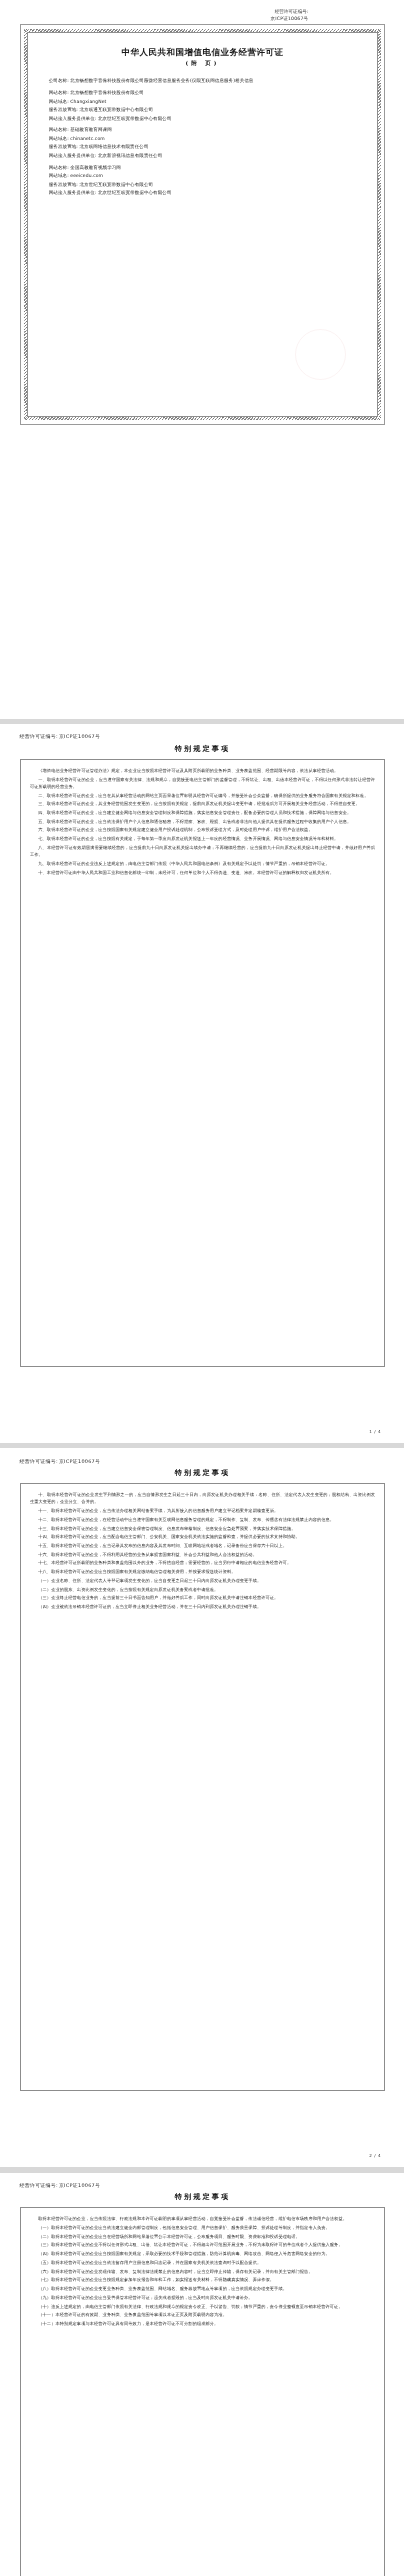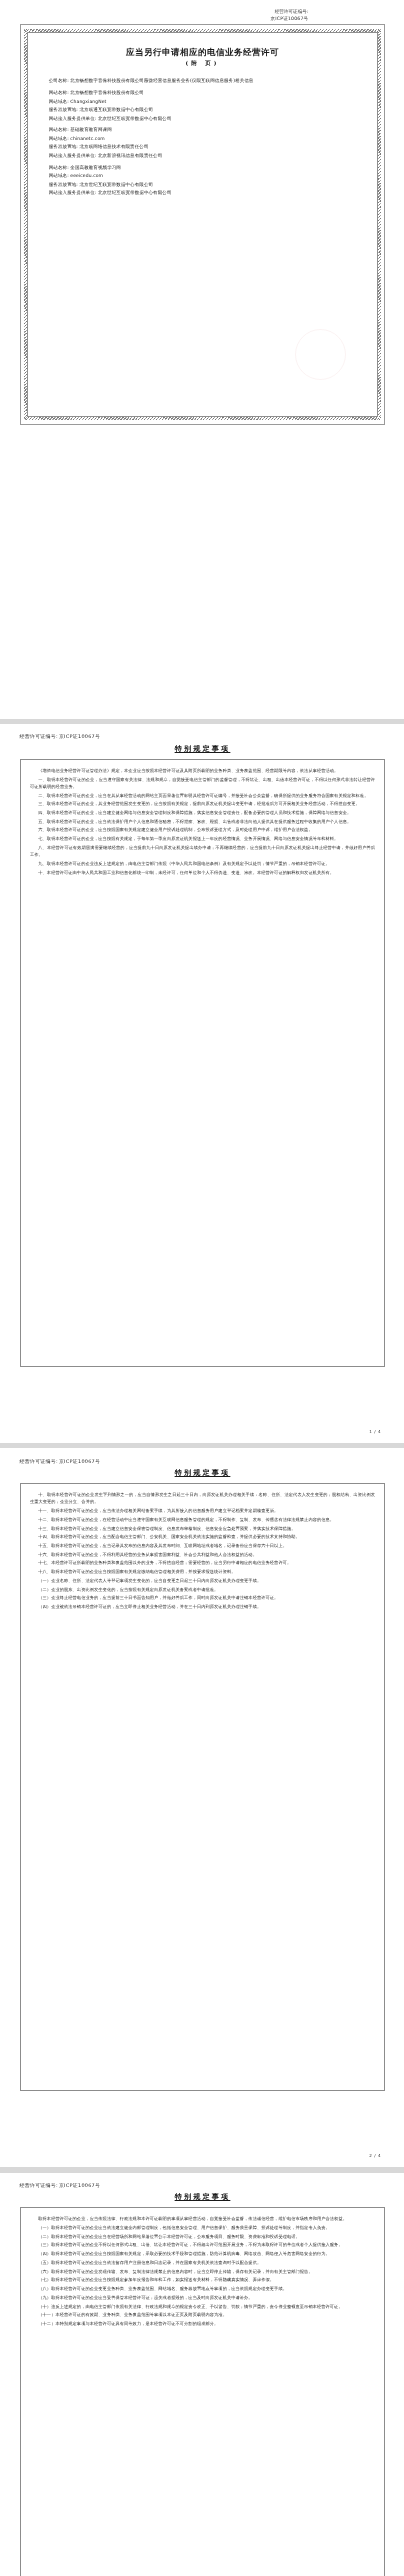--- a/index.html
+++ b/index.html
@@ -117,21 +117,20 @@
 
   
   .sp-title {
     text-align: center;
     font-size: 7.2px;
     font-weight: bold;
     letter-spacing: 2.1px;
     color: #1a1a1a;
     margin: 4.1px 0 5.2px 0;
     font-family: "DejaVu Serif", "Liberation Serif", serif;
-    text-decoration: underline;
   }
   .sp-box {
     border: 0.5px solid #8c8c8c;
     padding: 7.2px 9.3px 9.3px 9.3px;
     box-sizing: border-box;
   }
   .sp-box.tall { min-height: 608px; }
   .sp-p {
     font-size: 4.2px;
     line-height: 1.72;
@@ -159,21 +158,21 @@
   <section class="page page-1">
     <div class="cert-head-1">
       <div>经营许可证编号:</div>
       <div class="line2">京ICP证10067号</div>
     </div>
 
     <div class="cert-frame">
       <div class="cert-frame-inner">
         <div class="cert-frame-inner2">
 
-          <div class="cert-title">应当另行申请相应的电信业务经营许可</div>
+          <div class="cert-title">中华人民共和国增值电信业务经营许可证</div>
           <div class="cert-subtitle">(附  页)</div>
 
           <div class="cert-rows">
             <div class="cert-row">
               <span class="k">公司名称:</span>
               <span class="v">北京畅想数字音像科技股份有限公司薇微经营信息服务业务(仅限互联网信息服务)相关信息</span>
             </div>
             <div class="cert-spacer"></div>
             <div class="cert-row">
               <span class="k">网站名称:</span>

